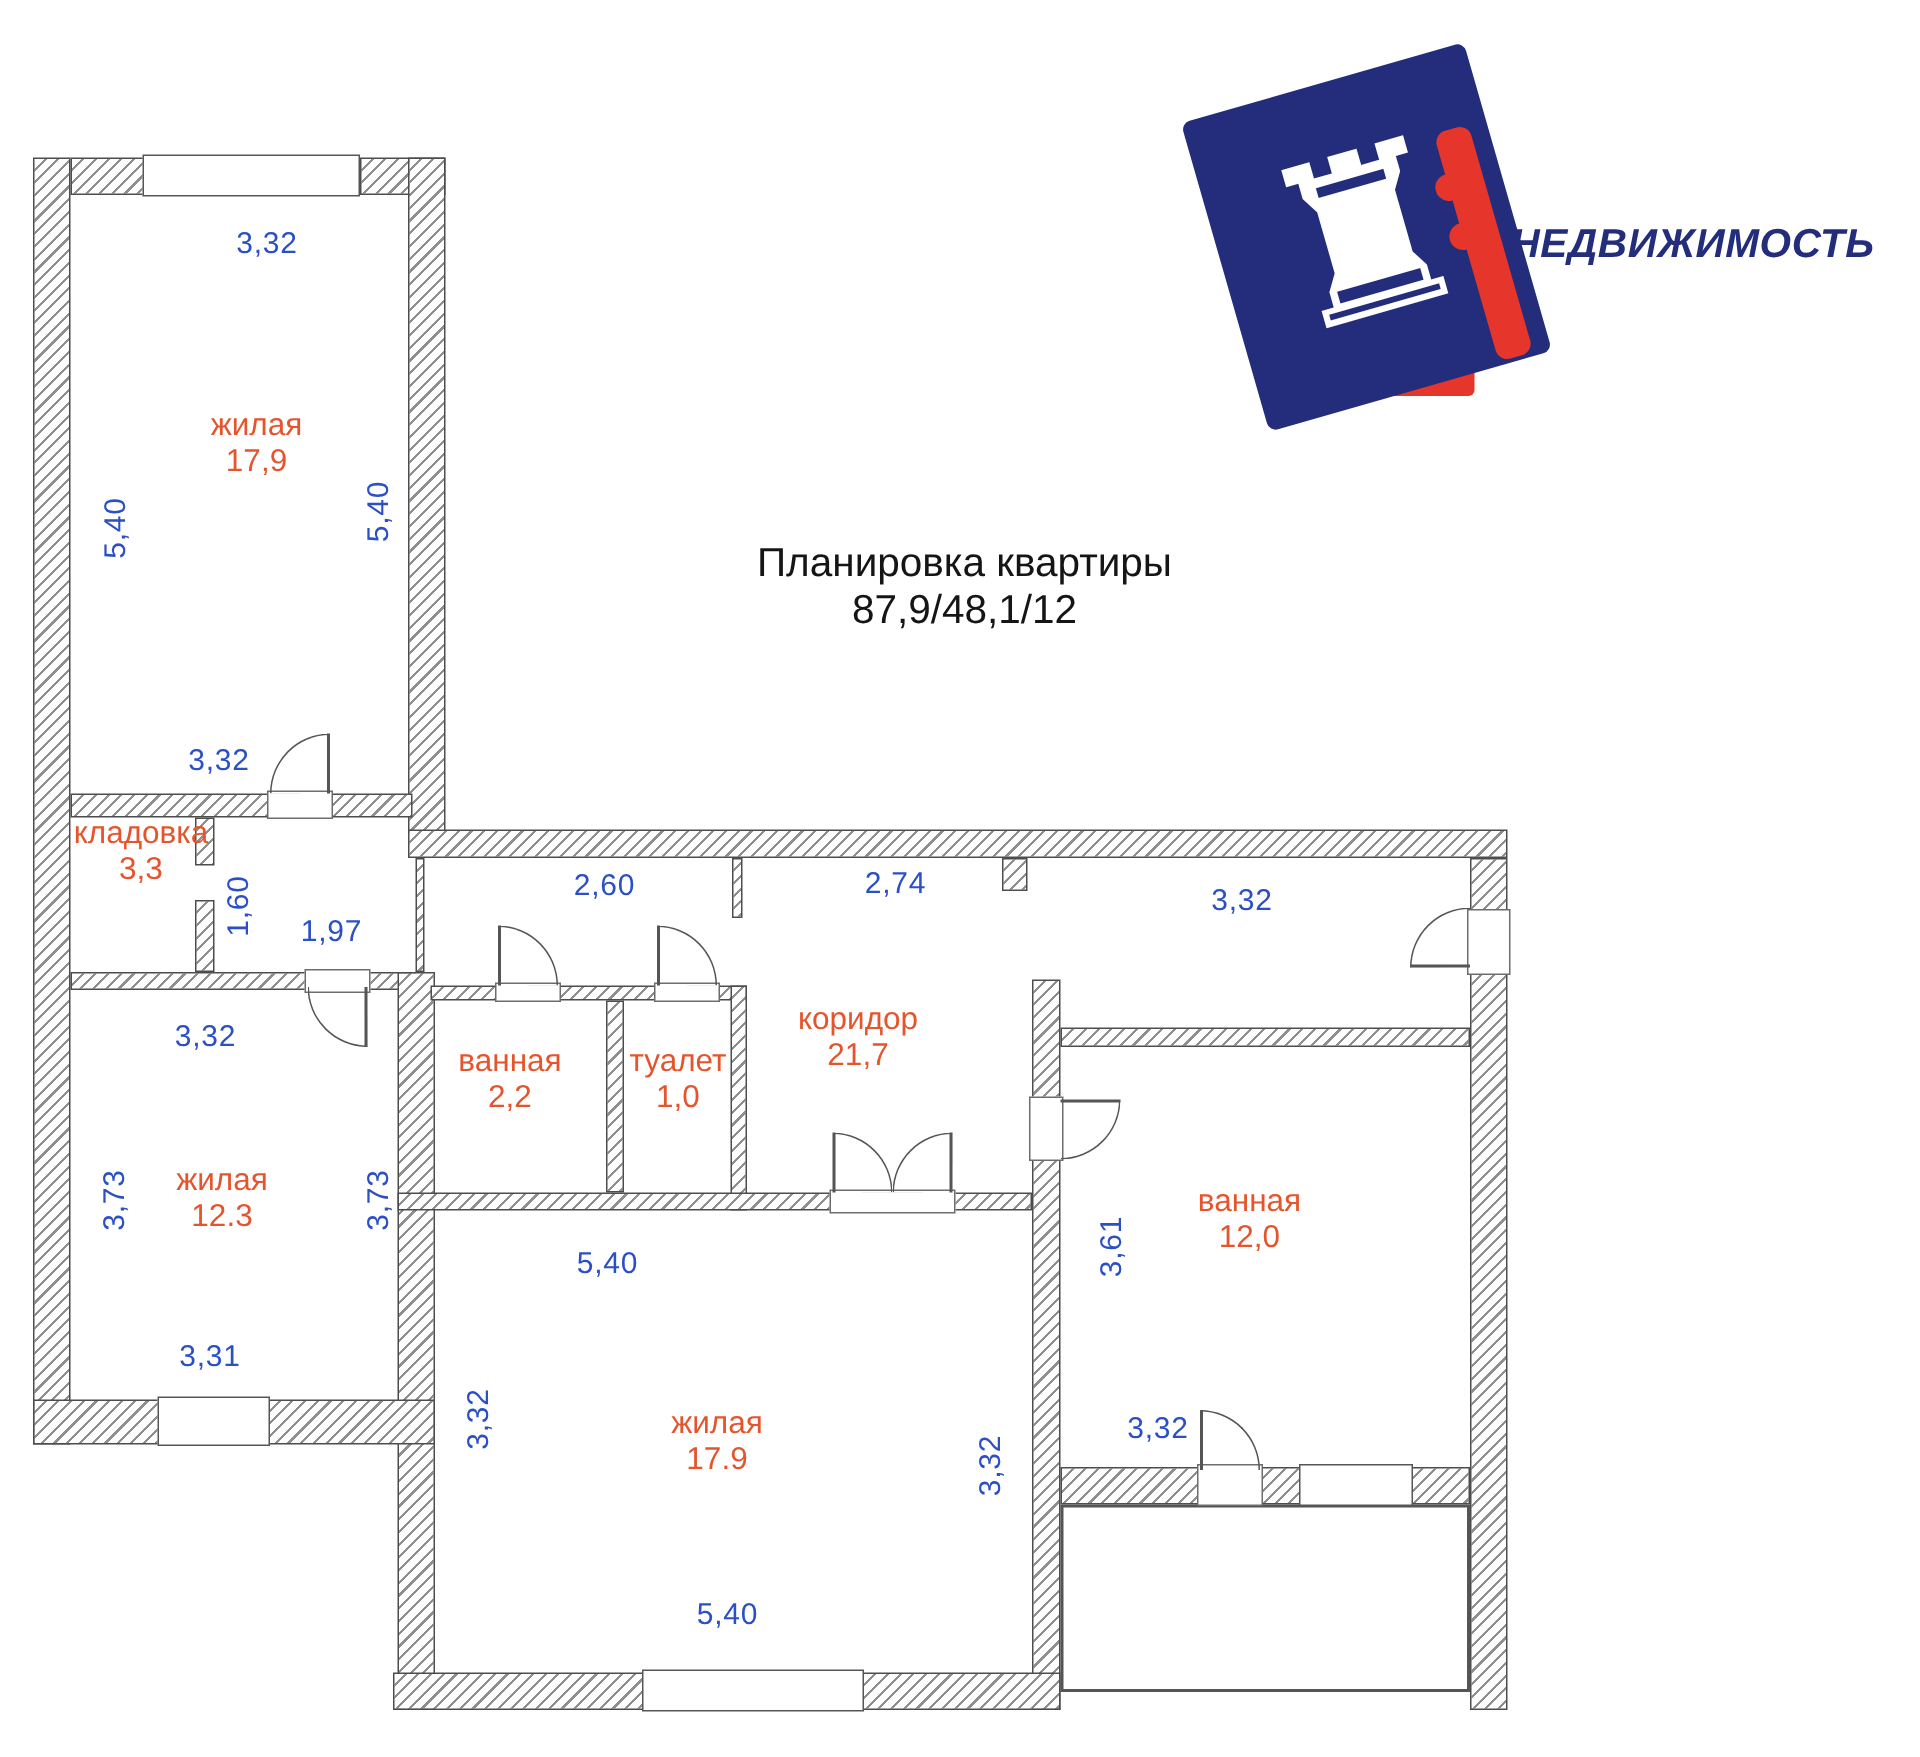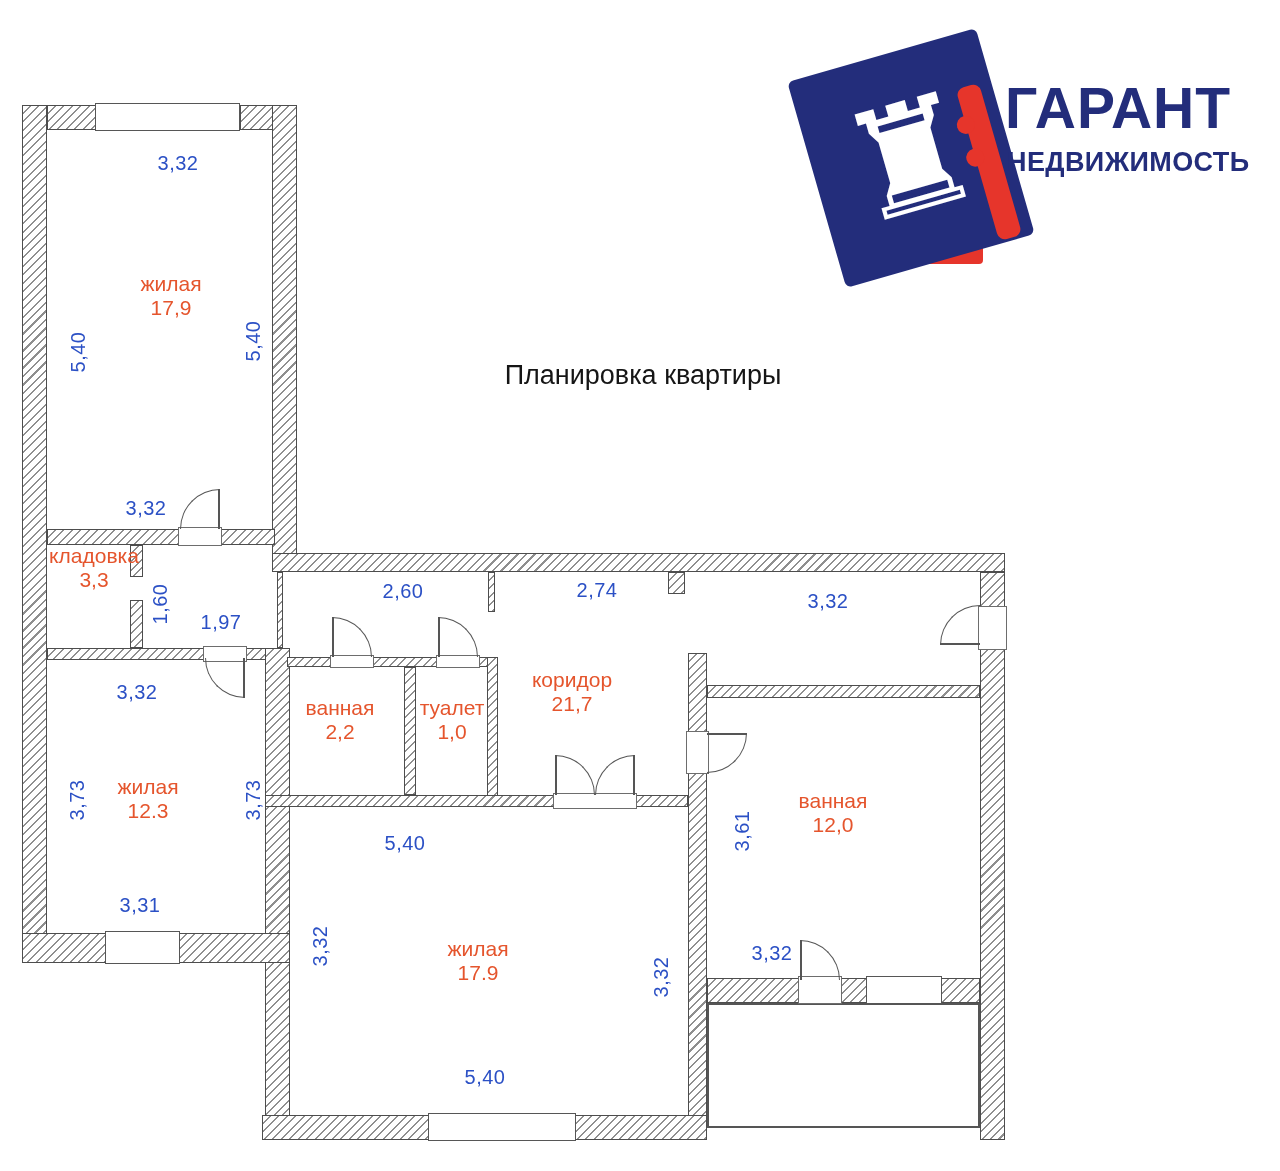--- a/index.html
+++ b/index.html
@@ -36,21 +36,21 @@
                 display:flex;align-items:center;justify-content:center;border-radius:6px;}
   .rook{color:#fff;font-size:150px;line-height:150px;font-family:"DejaVu Sans",sans-serif;}
   .logo-key{position:absolute;left:172px;top:48px;width:24px;height:158px;
             background:var(--red,#e6352b);transform:rotate(-16deg);border-radius:8px;}
   .kb{position:absolute;left:-9px;width:18px;height:18px;border-radius:50%;
       background:var(--red,#e6352b);display:block;}
   .kb1{top:28px;} .kb2{top:62px;}
   .logo-name{position:absolute;left:200px;top:40px;width:265px;color:var(--navy,#232d7b);
              font-size:57px;font-weight:bold;letter-spacing:1px;}
   .logo-sub{position:absolute;left:202px;top:112px;width:265px;color:var(--navy,#232d7b);
-            font-size:27px;font-weight:bold;letter-spacing:.4px;}
+            font-size:27px;font-weight:bold;letter-spacing:.4px;font-style:italic;}
 </style>
 </head>
 <body>
 
 <div id="plan">
 
   <div class="dim" style="left:178px;top:163px">3,32</div>
   <div class="dim v" style="left:78px;top:352px">5,40</div>
   <div class="dim v" style="left:253px;top:341px">5,40</div>
   <div class="dim" style="left:146px;top:508px">3,32</div>
@@ -98,32 +98,32 @@
     <div>ванная</div>
     <div>12,0</div>
   </div>
   <div class="room" style="left:478px;top:961px">
     <div>жилая</div>
     <div>17.9</div>
   </div>
 
   <div class="title">
     <div>Планировка квартиры</div>
+    <div>87,9/48,1/12</div>
   </div>
 
   <div class="logo">
     <div class="logo-red-sq"></div>
     <div class="logo-navy-sq">
       <span class="rook">♜</span>
     </div>
     <div class="logo-key">
         <i class="kb kb1"></i>
         <i class="kb kb2"></i>
       </div>
-    <div class="logo-name">ГАРАНТ</div>
     <div class="logo-sub">НЕДВИЖИМОСТЬ</div>
   </div>
 
 <div class="balcony" style="left: 707px; top: 1003px; width: 273px; height: 125px;"></div>
     <div class="wall" style="left: 22px; top: 105px; width: 25px; height: 858px;"></div>
     <div class="wall" style="left: 47px; top: 105px; width: 50px; height: 25px;"></div>
     <div class="wall" style="left: 240px; top: 105px; width: 57px; height: 25px;"></div>
     <div class="wall" style="left: 272px; top: 105px; width: 25px; height: 450px;"></div>
     <div class="wall" style="left: 272px; top: 553px; width: 733px; height: 19px;"></div>
     <div class="wall" style="left: 980px; top: 572px; width: 25px; height: 38px;"></div>

